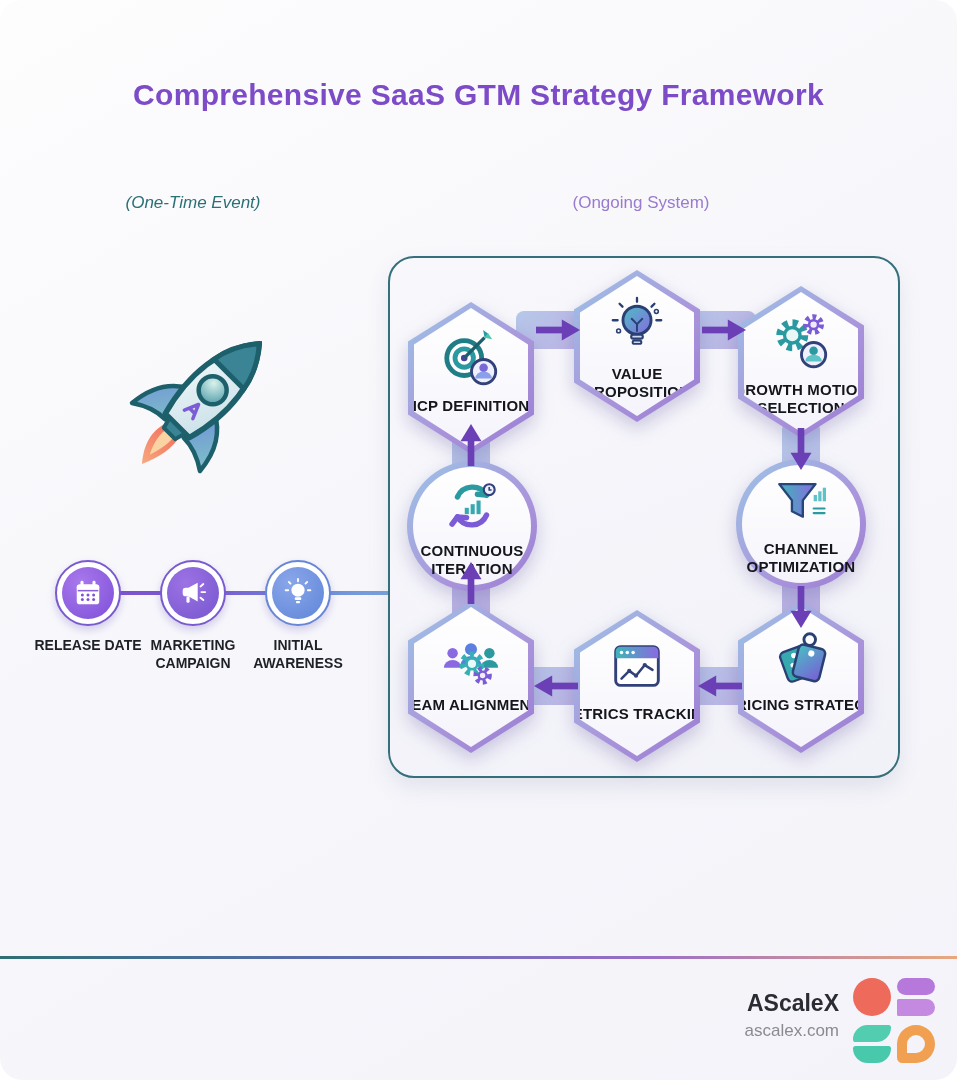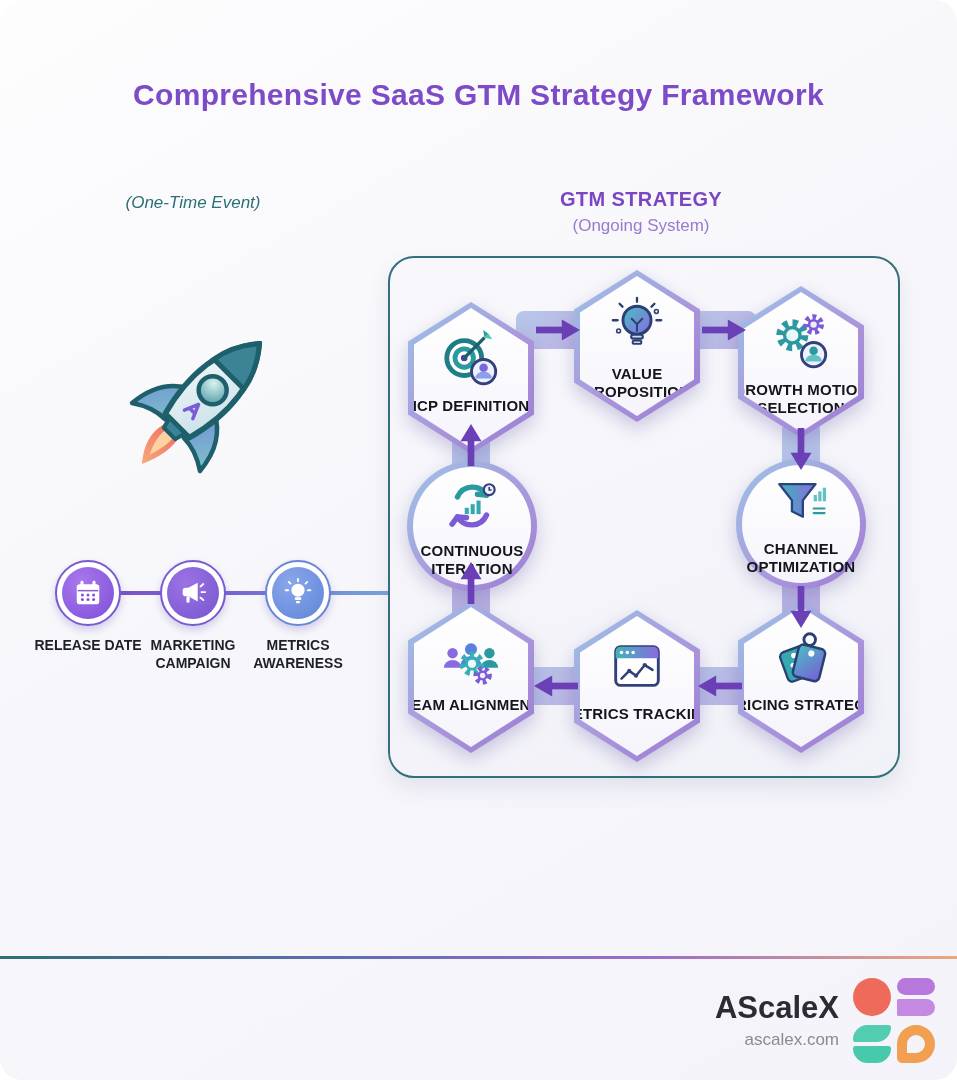--- a/index.html
+++ b/index.html
@@ -107,21 +107,21 @@
   .node-team       { left:408px; top:601px; }
   .node-metrics    { left:574px; top:610px; }
   .node-pricing    { left:738px; top:601px; }
 
   .flow-arrow { position:absolute; }
 
   
   .divider { position:absolute; left:0; top:956px; width:957px; height:3px;
     background:linear-gradient(90deg,#2f6f74 0%,#5d6db0 35%,#9a6fc8 68%,#e9a87e 100%); }
   .brand-block { position:absolute; right:118px; top:990px; text-align:right; }
-  .brand-name { font-size:31px; font-weight:800; color:#2b2b33; }
+  .brand-name { font-size:23px; font-weight:800; color:#2b2b33; }
   .brand-site { font-size:17px; color:#8a8a92; margin-top:4px; }
   .brand-logo { position:absolute; right:20px; top:978px; width:84px; height:88px;
     display:grid; grid-template-columns:38px 38px; grid-template-rows:1fr 1fr; gap:6px; }
   .logo-tl { width:38px; height:38px; border-radius:50%; background:#ee6a5a; }
   .logo-tr { display:flex; flex-direction:column; gap:4px; }
   .logo-tr .p1 { width:38px; height:17px; border-radius:10px; background:#b778dc; }
   .logo-tr .p2 { width:38px; height:17px; border-radius:3px 17px 17px 3px; background:#c48ae2; }
   .logo-bl { display:flex; flex-direction:column; gap:4px; }
   .logo-bl .t1 { width:38px; height:17px; border-radius:17px 3px 17px 3px; background:#52cdb0; }
   .logo-bl .t2 { width:38px; height:17px; border-radius:3px 3px 17px 17px; background:#49c9ab; }
@@ -133,21 +133,20 @@
 
 <div class="canvas">
 
   <div class="main-title">Comprehensive SaaS GTM Strategy Framework</div>
 
   <div class="col-header header-launch">
     <div class="sub">(One-Time Event)</div>
   </div>
 
   <div class="col-header header-gtm">
-    <div class="hd">GTM STRATEGY</div>
     <div class="sub">(Ongoing System)</div>
   </div>
 
   <div class="rocket-wrap">
     <svg width="238" height="228" viewBox="-119 -114 238 228">
       <defs>
         <linearGradient id="bodyGrad" x1="0" y1="0" x2="1" y2="1">
           <stop offset="0" stop-color="#f4fafb"></stop>
             <stop offset="1" stop-color="#c9e0e8"></stop>
         </linearGradient>
@@ -224,21 +223,21 @@
           <line x1="24" y1="6" x2="25.8" y2="4.2"></line>
           <line x1="5.5" y1="13" x2="2.8" y2="13"></line>
           <line x1="26.5" y1="13" x2="29.2" y2="13"></line>
         </g>
       </svg>
     </div>
   </div>
 
   <div class="tl-label tl-label-1">RELEASE DATE</div>
   <div class="tl-label tl-label-2">MARKETING CAMPAIGN</div>
-  <div class="tl-label tl-label-3">METRICS AWARENESS</div>
+  <div class="tl-label tl-label-3">INITIAL AWARENESS</div>
 
   <div class="gtm-box"></div>
 
   <div class="ribbon ribbon-h" style="left:516px; top:311px; width:76px;"></div>
   <div class="ribbon ribbon-h" style="left:682px; top:311px; width:74px;"></div>
   <div class="ribbon ribbon-v" style="left:782px; top:422px; height:200px;"></div>
   <div class="ribbon ribbon-h" style="left:682px; top:667px; width:74px;"></div>
   <div class="ribbon ribbon-h" style="left:516px; top:667px; width:76px;"></div>
   <div class="ribbon ribbon-v" style="left:452px; top:422px; height:200px;"></div>
 

